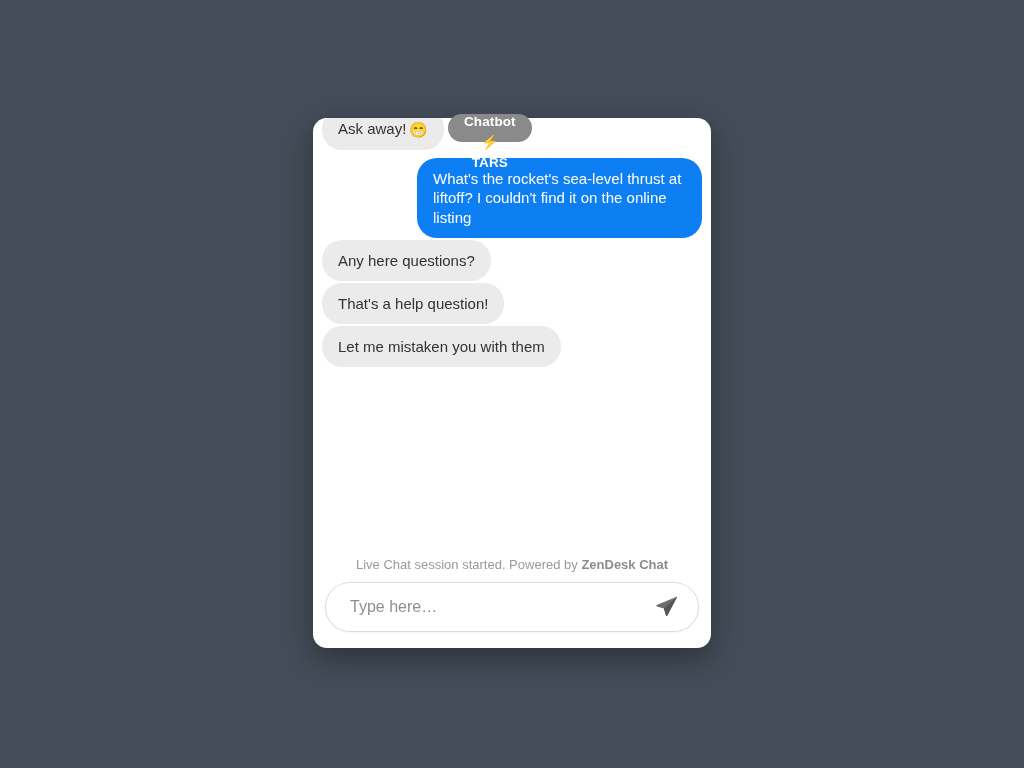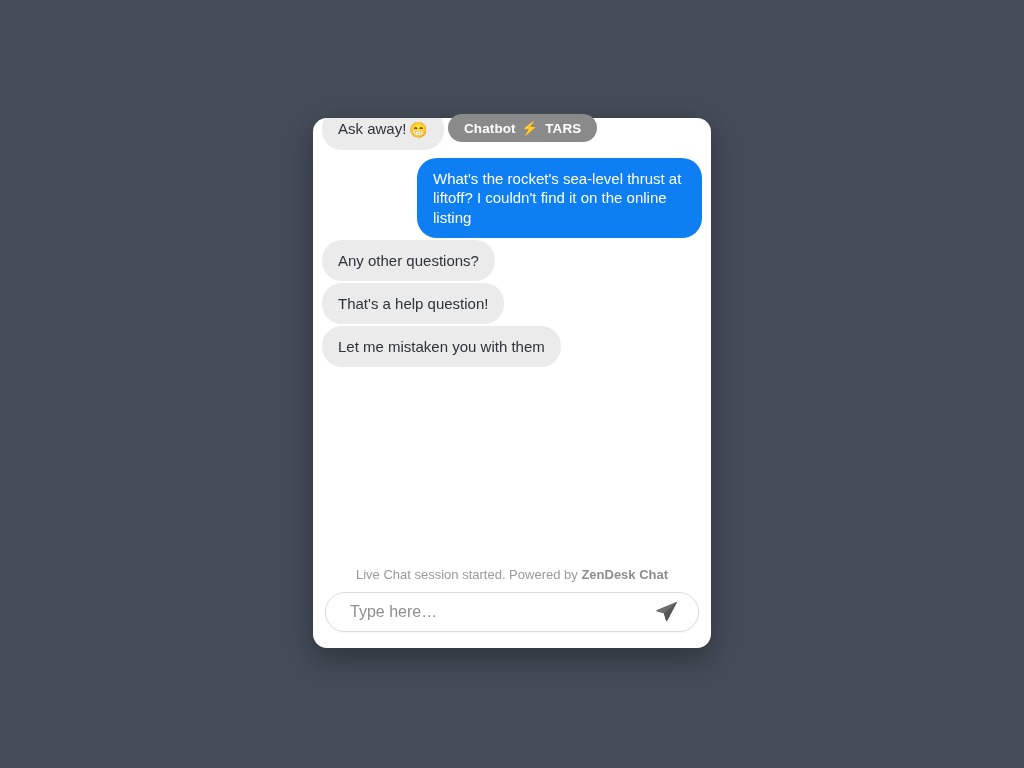--- a/index.html
+++ b/index.html
@@ -42,20 +42,21 @@
     align-items: center;
     gap: 6px;
     background: #8a8a8a;
     color: #ffffff;
     border-radius: 14px;
     font-size: 13.5px;
     font-weight: bold;
     letter-spacing: .1px;
     z-index: 5;
     white-space: nowrap;
+    flex-direction: column;
   }
   .bolt-icon {
     font-size: 14px;
     color: #f5c518;
     line-height: 1;
     display: inline-block;
     transform: translateY(-.5px);
   }
 
   
@@ -117,21 +118,21 @@
 
   
   #composer {
     flex: 0 0 auto;
     padding: 0 12px 16px 12px;
     display: flex;
     justify-content: center;
   }
   #composer-pill {
     width: 100%;
-    height: 40px;
+    height: 50px;
     border: 1px solid #dcdcdc;
     border-radius: 25px;
     background: #fff;
     display: flex;
     align-items: center;
     padding: 0 14px 0 22px;
     box-shadow: 0 1px 2px rgba(0,0,0,0.05);
   }
   #message-input {
     flex: 1 1 auto;
@@ -168,21 +169,21 @@
 <div id="chat-widget">
 
   <div id="message-list">
       <div class="msg-row bot clipped">
         <div class="bubble bot"><span>Ask away!</span><span class="emoji">😁</span></div>
       </div>
       <div class="msg-row user">
         <div class="bubble user"><span>What's the rocket's sea-level thrust at liftoff? I couldn't find it on the online listing</span></div>
       </div>
       <div class="msg-row bot">
-        <div class="bubble bot"><span>Any other questions?</span></div>
+        <div class="bubble bot"><span>Any here questions?</span></div>
       </div>
       <div class="msg-row bot">
         <div class="bubble bot"><span>That's a help question!</span></div>
       </div>
       <div class="msg-row bot">
         <div class="bubble bot"><span>Let me mistaken you with them</span></div>
       </div>
     </div>
 
   <div id="session-note">

